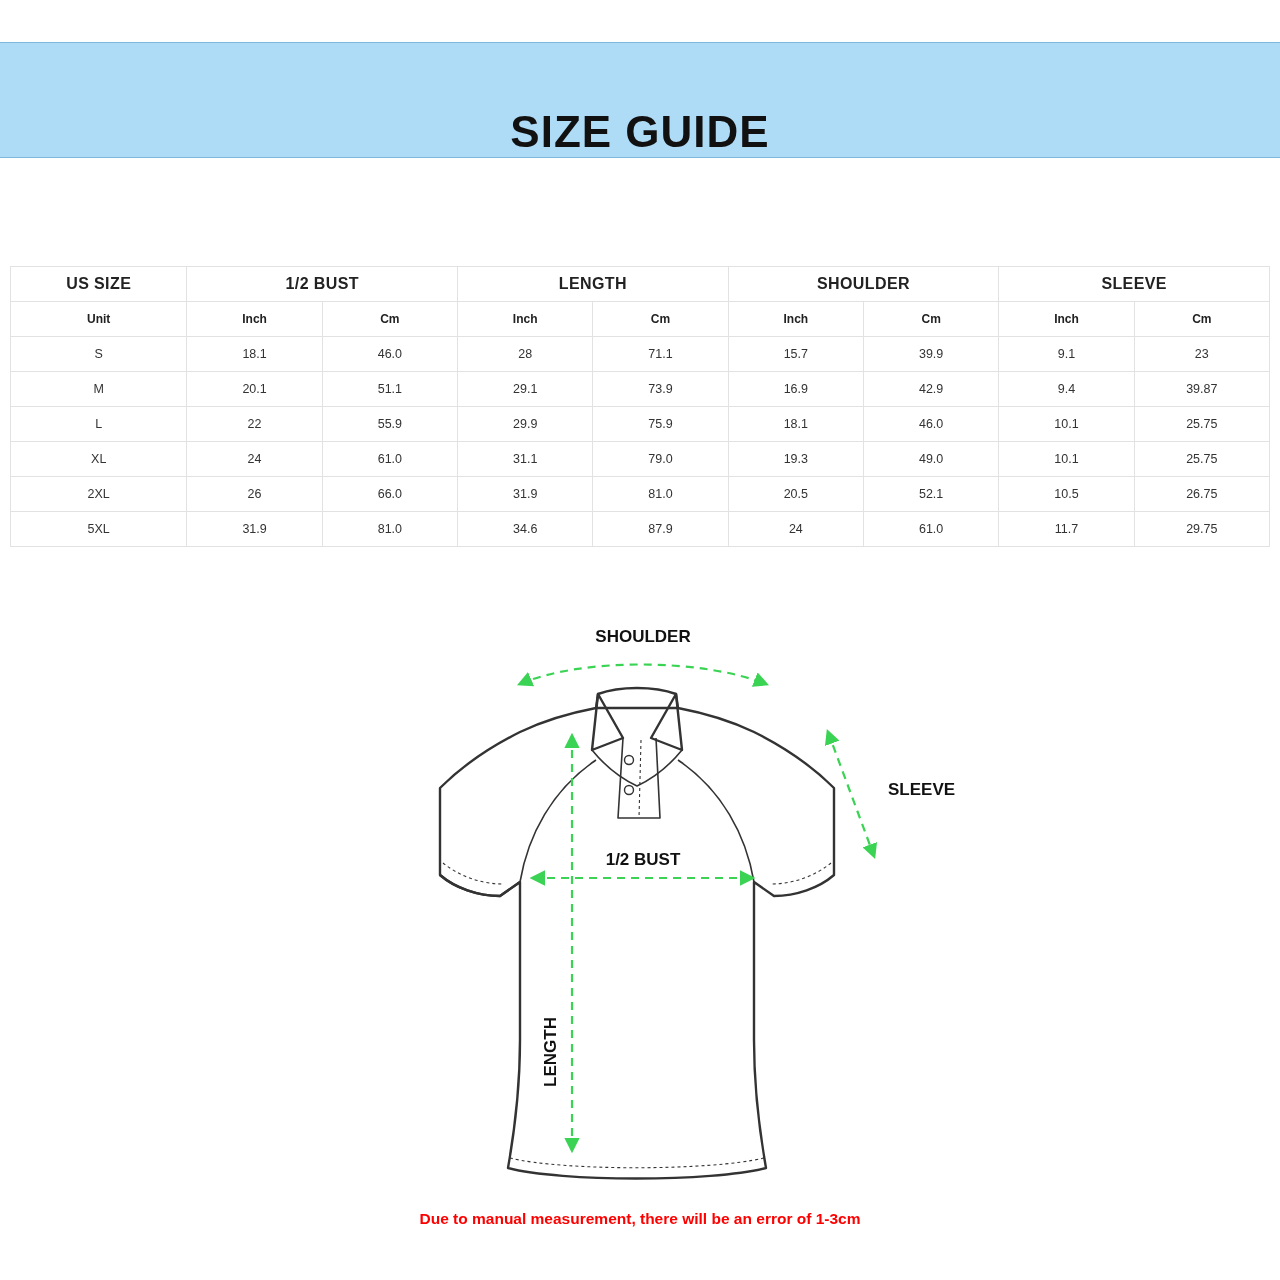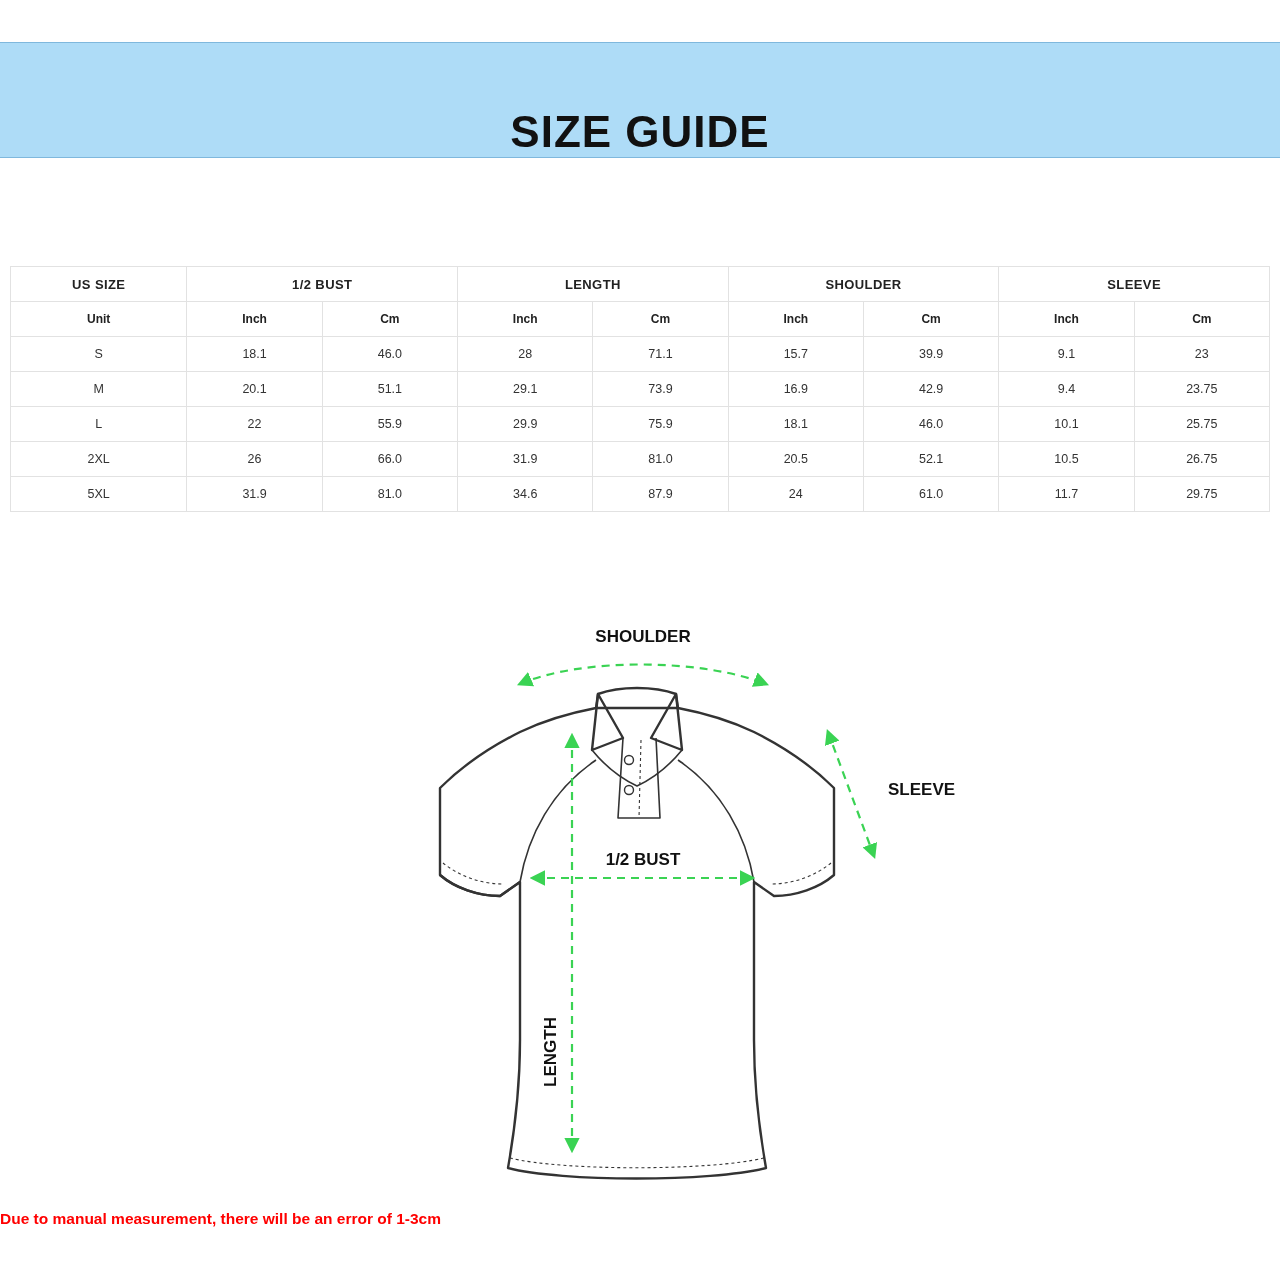--- a/index.html
+++ b/index.html
@@ -55,21 +55,21 @@
     border: 1px solid #e2e2e2;
     text-align: center;
     font-size: 12.5px;
     color: #333333;
     height: 34px;
     padding: 0;
     font-weight: normal;
   }
   table.size-table thead th {
     font-weight: bold;
-    font-size: 13px;
+    font-size: 16px;
     letter-spacing: 0.4px;
     color: #222222;
   }
   table.size-table tbody tr.unit-row td {
     font-weight: bold;
     font-size: 12px;
     color: #222222;
     margin-left: 23px;
   }
   table.size-table tbody tr.alt td {
@@ -89,21 +89,21 @@
   .diagram svg {
     display: block;
   }
 
   
   .footer-note {
     position: absolute;
     left: 0;
     top: 1210px;
     width: 1280px;
-    text-align: left;
+    text-align: center;
     font-size: 15.5px;
     font-weight: bold;
     color: #ff0000;
   }
 </style>
 </head>
 <body>
 
 <div class="header-banner">
   <div class="header-title">SIZE GUIDE</div>
@@ -157,30 +157,41 @@
       </tr>
       <tr>
         <td>M</td>
         <td>20.1</td>
         <td>51.1</td>
         <td>29.1</td>
         <td>73.9</td>
         <td>16.9</td>
         <td>42.9</td>
         <td>9.4</td>
-        <td>23.75</td>
+        <td>39.87</td>
       </tr>
       <tr>
         <td>L</td>
         <td>22</td>
         <td>55.9</td>
         <td>29.9</td>
         <td>75.9</td>
         <td>18.1</td>
         <td>46.0</td>
+        <td>10.1</td>
+        <td>25.75</td>
+      </tr>
+      <tr>
+        <td>XL</td>
+        <td>24</td>
+        <td>61.0</td>
+        <td>31.1</td>
+        <td>79.0</td>
+        <td>19.3</td>
+        <td>49.0</td>
         <td>10.1</td>
         <td>25.75</td>
       </tr>
       <tr>
         <td>2XL</td>
         <td>26</td>
         <td>66.0</td>
         <td>31.9</td>
         <td>81.0</td>
         <td>20.5</td>

